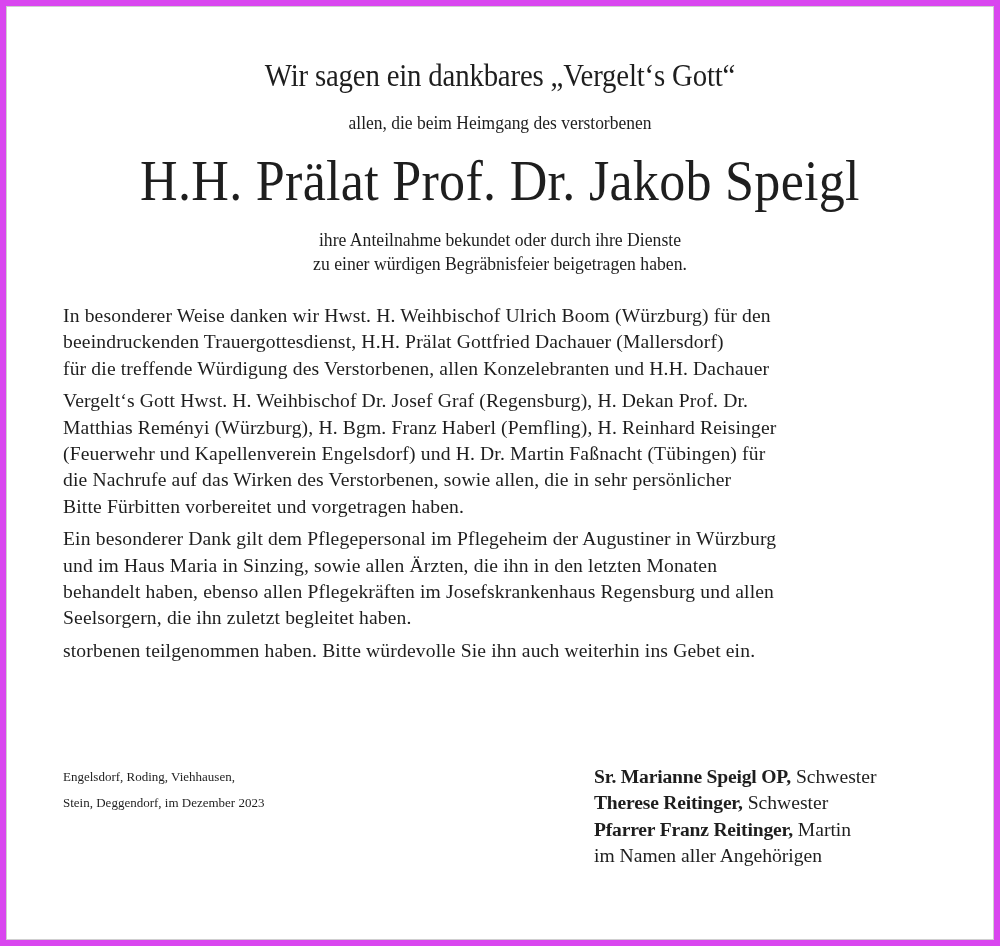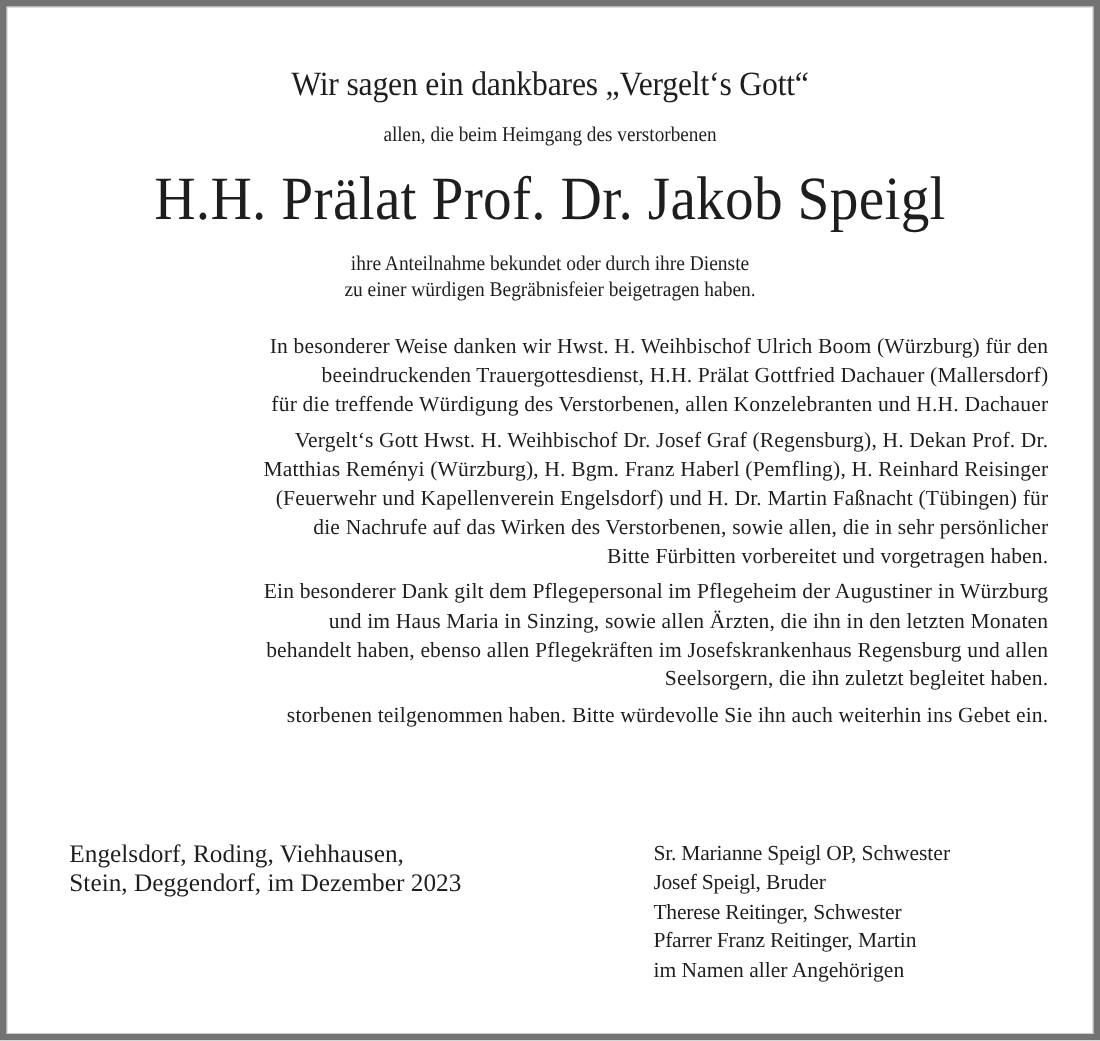--- a/index.html
+++ b/index.html
@@ -11,21 +11,21 @@
       width: 1000px;
       height: 946px;
       position: relative;
       overflow: hidden;
     }
     .frame {
       position: absolute;
       left: 0; top: 0;
       width: 1000px; height: 946px;
       box-sizing: border-box;
-      border: 6px solid #737373;
+      border: 6px solid #d946ef;
       background: #ffffff;
     }
     .frame-inner {
       position: absolute;
       left: 0; top: 0; right: 0; bottom: 0;
       border: 1px solid #cfcfcf;
       box-sizing: border-box;
     }
     .serif {
       font-family: "Liberation Serif", "DejaVu Serif", serif;
@@ -72,43 +72,42 @@
       left: 57px;
       width: 890px;
       top: 297px;
       font-size: 19.6px;
       line-height: 26.4px;
       letter-spacing: 0.15px;
     }
     .body-text p {
       margin: 0 0 6px 0;
       white-space: nowrap;
-      text-align: right;
     }
     .body-text p span.line {
       display: block;
     }
     .place {
       position: absolute;
       left: 57px;
       top: 758px;
-      font-size: 23px;
+      font-size: 13px;
       line-height: 26.4px;
     }
     .place span { display: block; white-space: nowrap; }
     .signers {
       position: absolute;
       left: 588px;
       top: 758px;
       font-size: 19.6px;
       line-height: 26.4px;
     }
     .signer { display: block; white-space: nowrap; }
     .signer b {
-      font-weight: normal;
+      font-weight: bold;
       letter-spacing: -0.2px;
     }
   </style>
 </head>
 <body>
 
 <div class="frame">
   <div class="frame-inner"></div>
 
   <div class="headline serif">Wir sagen ein dankbares „Vergelt‘s Gott“</div>
@@ -144,18 +143,17 @@
     </p>
   </div>
 
   <div class="place serif">
     <span>Engelsdorf, Roding, Viehhausen,</span>
     <span>Stein, Deggendorf, im Dezember 2023</span>
   </div>
 
   <div class="signers serif">
     <span class="signer"><b>Sr. Marianne Speigl OP,</b><span> Schwester</span></span>
-    <span class="signer"><b>Josef Speigl,</b><span> Bruder</span></span>
     <span class="signer"><b>Therese Reitinger,</b><span> Schwester</span></span>
     <span class="signer"><b>Pfarrer Franz Reitinger,</b><span> Martin</span></span>
     <span class="signer">im Namen aller Angehörigen</span>
   </div>
 </div>
 
 </body></html>

